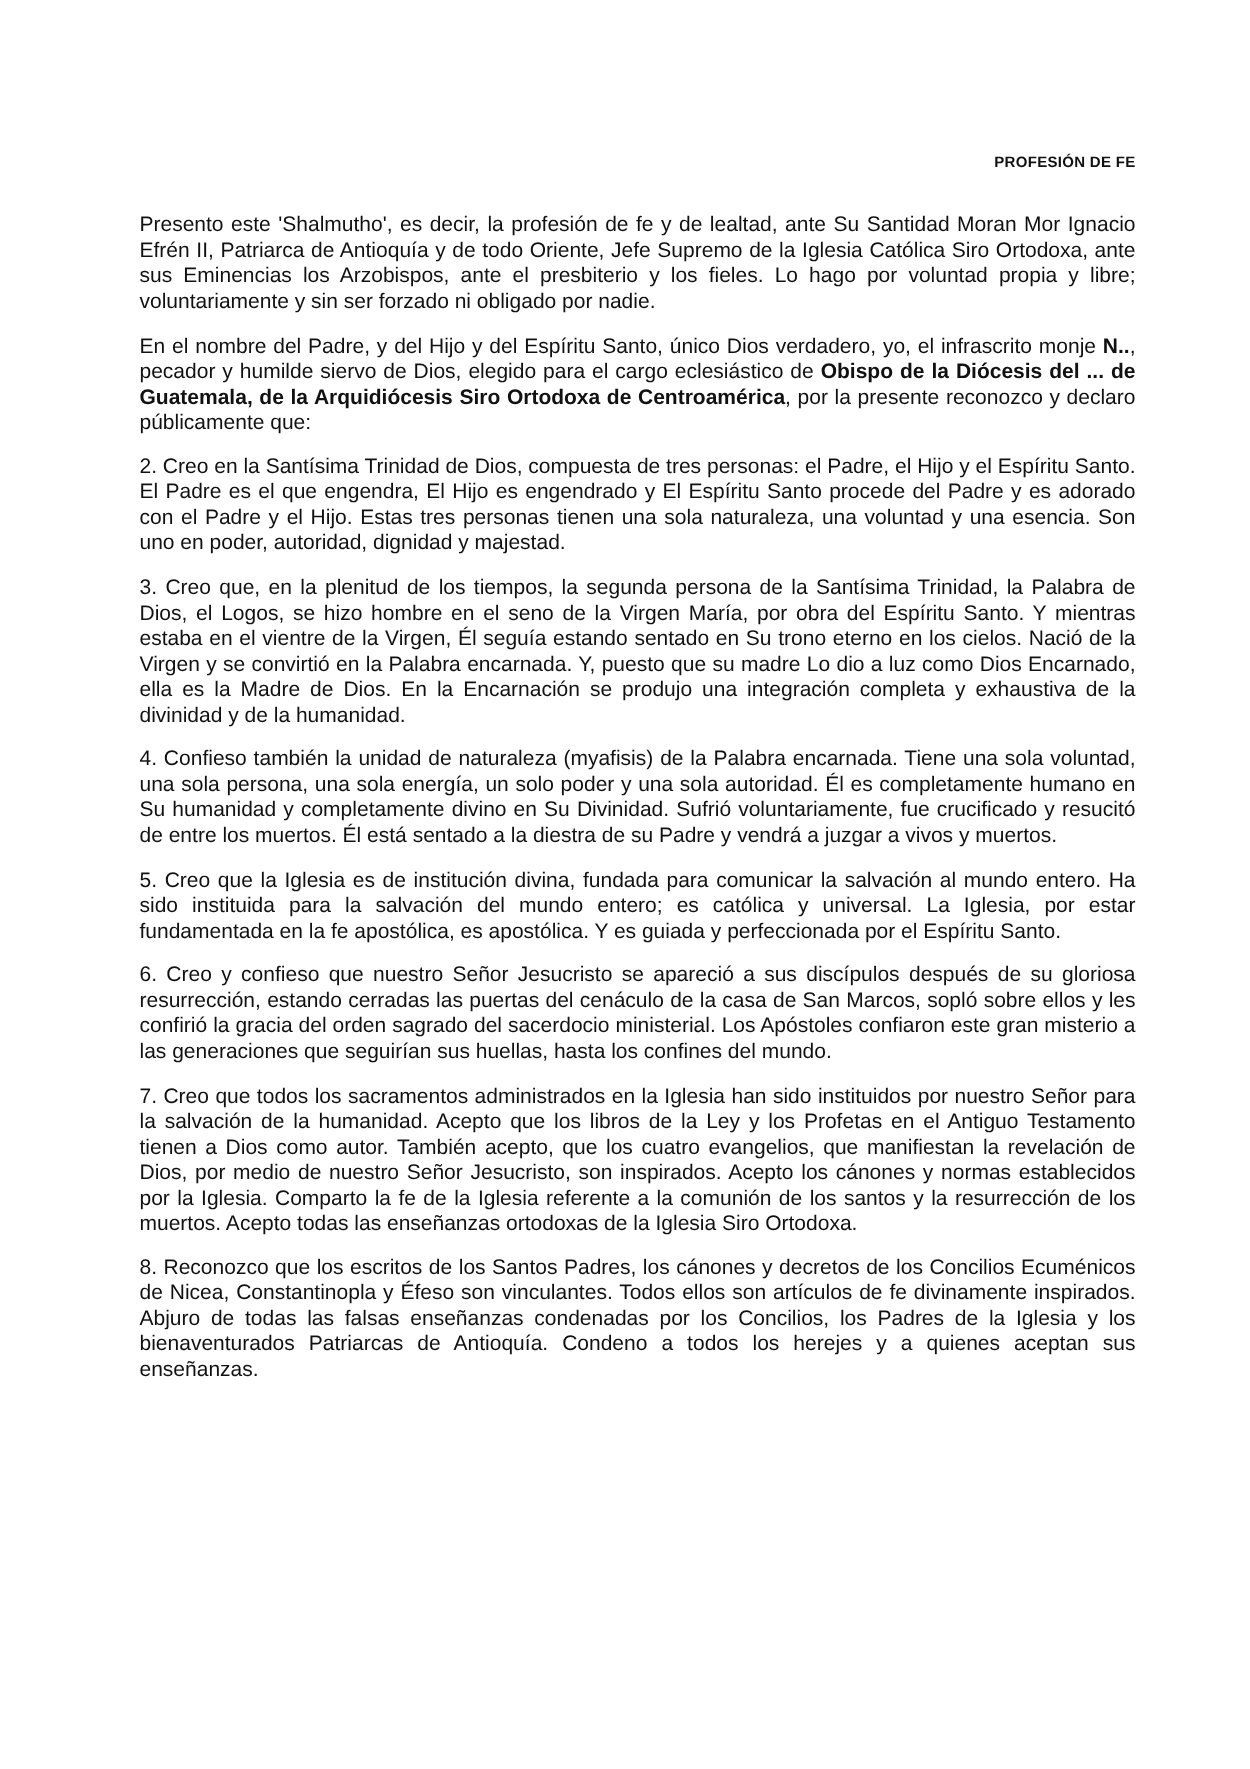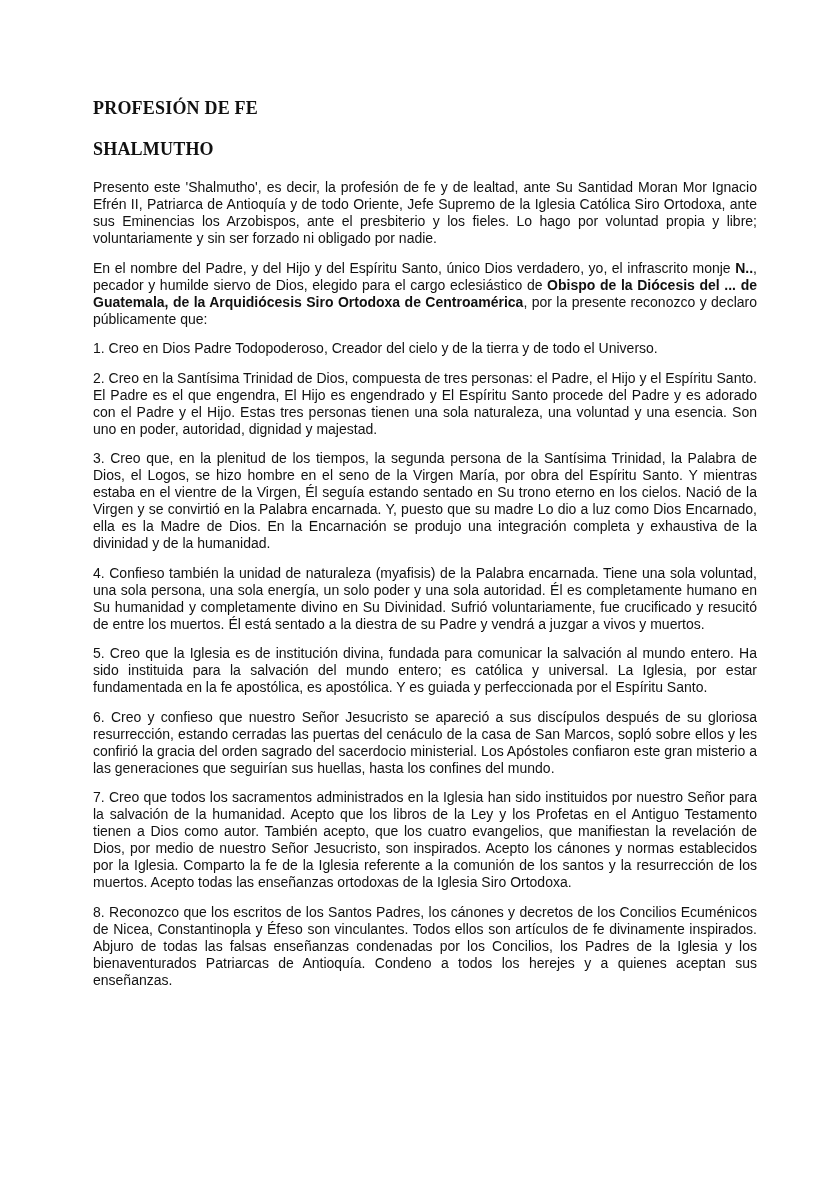--- a/index.html
+++ b/index.html
@@ -15,49 +15,46 @@
     background: #ffffff;
     box-sizing: border-box;
     padding: 100px 76px 0 93px;
     font-family: "Liberation Sans", sans-serif;
     font-size: 14px;
     line-height: 17px;
     color: #111111;
     overflow: hidden;
   }
   .doc-title, .doc-subtitle {
-    font-size: 18px;
+    font-size: 10px;
     font-weight: bold;
-    text-align: left;
+    text-align: right;
     margin: 0 0 24px 0;
     letter-spacing: 0.2px;
-    font-family: Liberation Serif, serif;
   }
   .doc-subtitle { margin-bottom: 21px; }
   .page p {
     margin: 0 0 12.5px 0;
     text-align: justify;
     text-justify: inter-word;
   }
   .page b { font-weight: bold; }
 </style>
 </head>
 <body>
 
 <div class="page">
 
   <h1 class="doc-title">PROFESIÓN DE FE</h1>
 
-  <h2 class="doc-subtitle">SHALMUTHO</h2>
 
   <p>Presento este 'Shalmutho', es decir, la profesión de fe y de lealtad, ante Su Santidad Moran Mor Ignacio Efrén II, Patriarca de Antioquía y de todo Oriente, Jefe Supremo de la Iglesia Católica Siro Ortodoxa, ante sus Eminencias los Arzobispos, ante el presbiterio y los fieles. Lo hago por voluntad propia y libre; voluntariamente y sin ser forzado ni obligado por nadie.</p>
 
   <p><span>En el nombre del Padre, y del Hijo y del Espíritu Santo, único Dios verdadero, yo, el infrascrito monje </span><b>N..</b><span>, pecador y humilde siervo de Dios, elegido para el cargo eclesiástico de </span><b>Obispo de la Diócesis del ... de Guatemala, de la Arquidiócesis Siro Ortodoxa de Centroamérica</b><span>, por la presente reconozco y declaro públicamente que:</span></p>
 
-  <p>1. Creo en Dios Padre Todopoderoso, Creador del cielo y de la tierra y de todo el Universo.</p>
 
   <p>2. Creo en la Santísima Trinidad de Dios, compuesta de tres personas: el Padre, el Hijo y el Espíritu Santo. El Padre es el que engendra, El Hijo es engendrado y El Espíritu Santo procede del Padre y es adorado con el Padre y el Hijo. Estas tres personas tienen una sola naturaleza, una voluntad y una esencia. Son uno en poder, autoridad, dignidad y majestad.</p>
 
   <p>3. Creo que, en la plenitud de los tiempos, la segunda persona de la Santísima Trinidad, la Palabra de Dios, el Logos, se hizo hombre en el seno de la Virgen María, por obra del Espíritu Santo. Y mientras estaba en el vientre de la Virgen, Él seguía estando sentado en Su trono eterno en los cielos. Nació de la Virgen y se convirtió en la Palabra encarnada. Y, puesto que su madre Lo dio a luz como Dios Encarnado, ella es la Madre de Dios. En la Encarnación se produjo una integración completa y exhaustiva de la divinidad y de la humanidad.</p>
 
   <p>4. Confieso también la unidad de naturaleza (myafisis) de la Palabra encarnada. Tiene una sola voluntad, una sola persona, una sola energía, un solo poder y una sola autoridad. Él es completamente humano en Su humanidad y completamente divino en Su Divinidad. Sufrió voluntariamente, fue crucificado y resucitó de entre los muertos. Él está sentado a la diestra de su Padre y vendrá a juzgar a vivos y muertos.</p>
 
   <p>5. Creo que la Iglesia es de institución divina, fundada para comunicar la salvación al mundo entero. Ha sido instituida para la salvación del mundo entero; es católica y universal. La Iglesia, por estar fundamentada en la fe apostólica, es apostólica. Y es guiada y perfeccionada por el Espíritu Santo.</p>
 
   <p>6. Creo y confieso que nuestro Señor Jesucristo se apareció a sus discípulos después de su gloriosa resurrección, estando cerradas las puertas del cenáculo de la casa de San Marcos, sopló sobre ellos y les confirió la gracia del orden sagrado del sacerdocio ministerial. Los Apóstoles confiaron este gran misterio a las generaciones que seguirían sus huellas, hasta los confines del mundo.</p>

